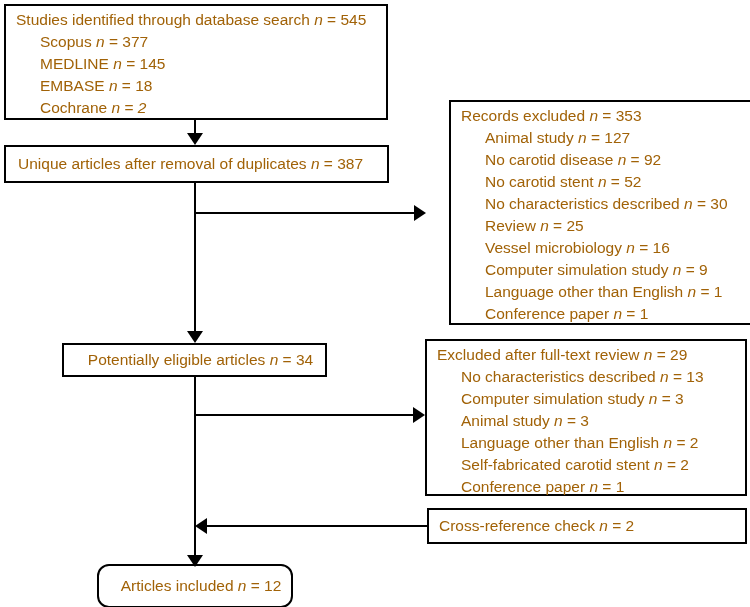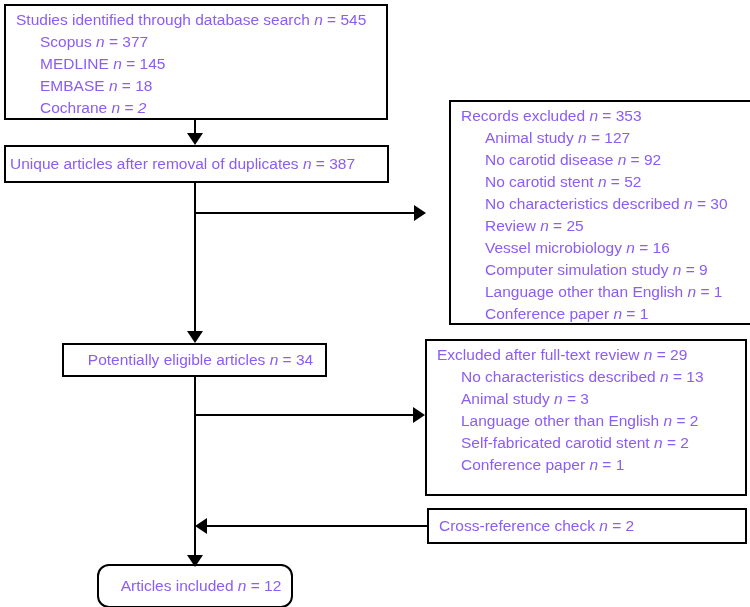--- a/index.html
+++ b/index.html
@@ -3,33 +3,33 @@
 <meta charset="utf-8">
 <style>
   * { margin: 0; padding: 0; box-sizing: border-box; }
   html, body { background: #ffffff; }
   #canvas {
     position: relative;
     width: 750px;
     height: 607px;
     background: #ffffff;
     font-family: "Liberation Sans", "DejaVu Sans", sans-serif;
-    color: #8b5cf6;
+    color: #a16207;
     overflow: hidden;
   }
   .box {
     position: absolute;
     border: 2px solid #000000;
     background: #ffffff;
     font-size: 15.5px;
     line-height: 22px;
     padding-left: 12px;
   }
   .box.multi { padding: 3px 6px 0 10px; }
-  .box.single-left { display: flex; align-items: center; padding-left: 4px; }
+  .box.single-left { display: flex; align-items: center; padding-left: 12px; }
   .box.single-center { display: flex; align-items: center; justify-content: center; }
   .flow-line { white-space: nowrap; }
   .flow-line.indented { padding-left: 24px; }
   .flow-line i { font-style: italic; }
   .flow-line .val-italic { font-style: italic; }
   .vline, .hline { position: absolute; background: #000000; }
   .vline { width: 2px; }
   .hline { height: 2px; }
   .arrow { position: absolute; width: 0; height: 0; }
   .arrow.down {
@@ -78,20 +78,21 @@
       <div class="flow-line indented"><span class="lbl">Conference paper</span> <i>n</i> = <span class="val">1</span></div>
     </div>
 
   <div class="box single-center" style="left:62px; top:343px; width:265px; height:34px;">
       <div class="flow-line"><span class="lbl">Potentially eligible articles</span> <i>n</i> = <span class="val">34</span></div>
     </div>
 
   <div class="box multi" style="left:425px; top:339px; width:322px; height:157px;">
       <div class="flow-line"><span class="lbl">Excluded after full-text review</span> <i>n</i> = <span class="val">29</span></div>
       <div class="flow-line indented"><span class="lbl">No characteristics described</span> <i>n</i> = <span class="val">13</span></div>
+      <div class="flow-line indented"><span class="lbl">Computer simulation study</span> <i>n</i> = <span class="val">3</span></div>
       <div class="flow-line indented"><span class="lbl">Animal study</span> <i>n</i> = <span class="val">3</span></div>
       <div class="flow-line indented"><span class="lbl">Language other than English</span> <i>n</i> = <span class="val">2</span></div>
       <div class="flow-line indented"><span class="lbl">Self-fabricated carotid stent</span> <i>n</i> = <span class="val">2</span></div>
       <div class="flow-line indented"><span class="lbl">Conference paper</span> <i>n</i> = <span class="val">1</span></div>
     </div>
 
   <div class="box single-left" style="left:427px; top:508px; width:320px; height:36px; padding-left:10px;">
       <div class="flow-line"><span class="lbl">Cross-reference check</span> <i>n</i> = <span class="val">2</span></div>
     </div>
 

